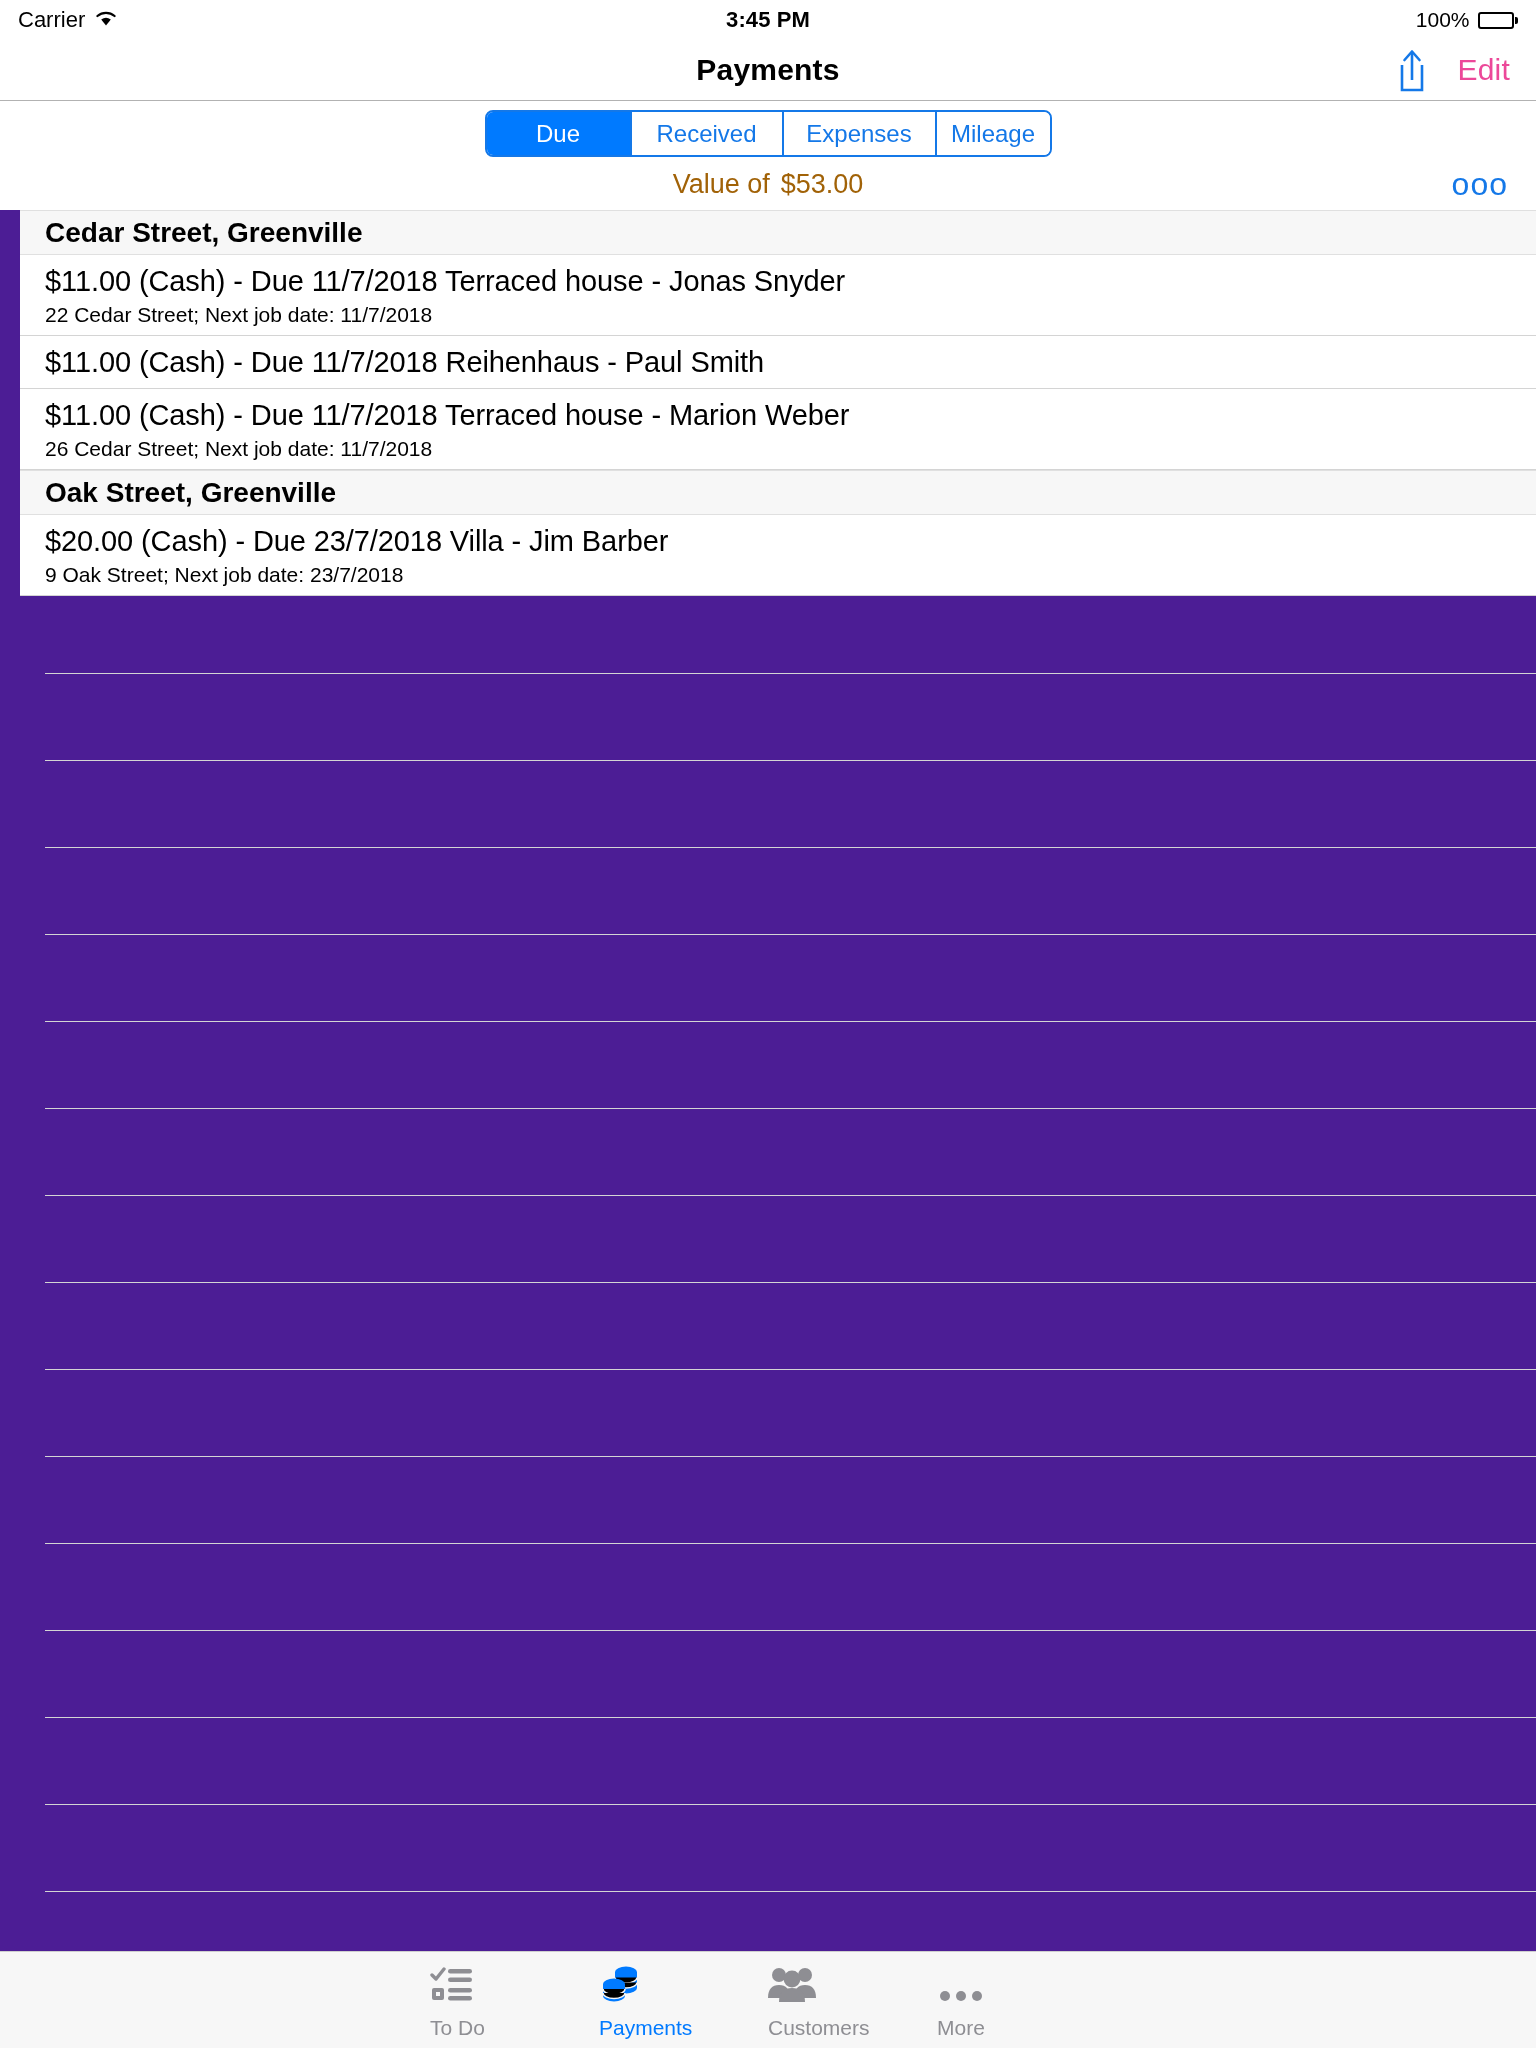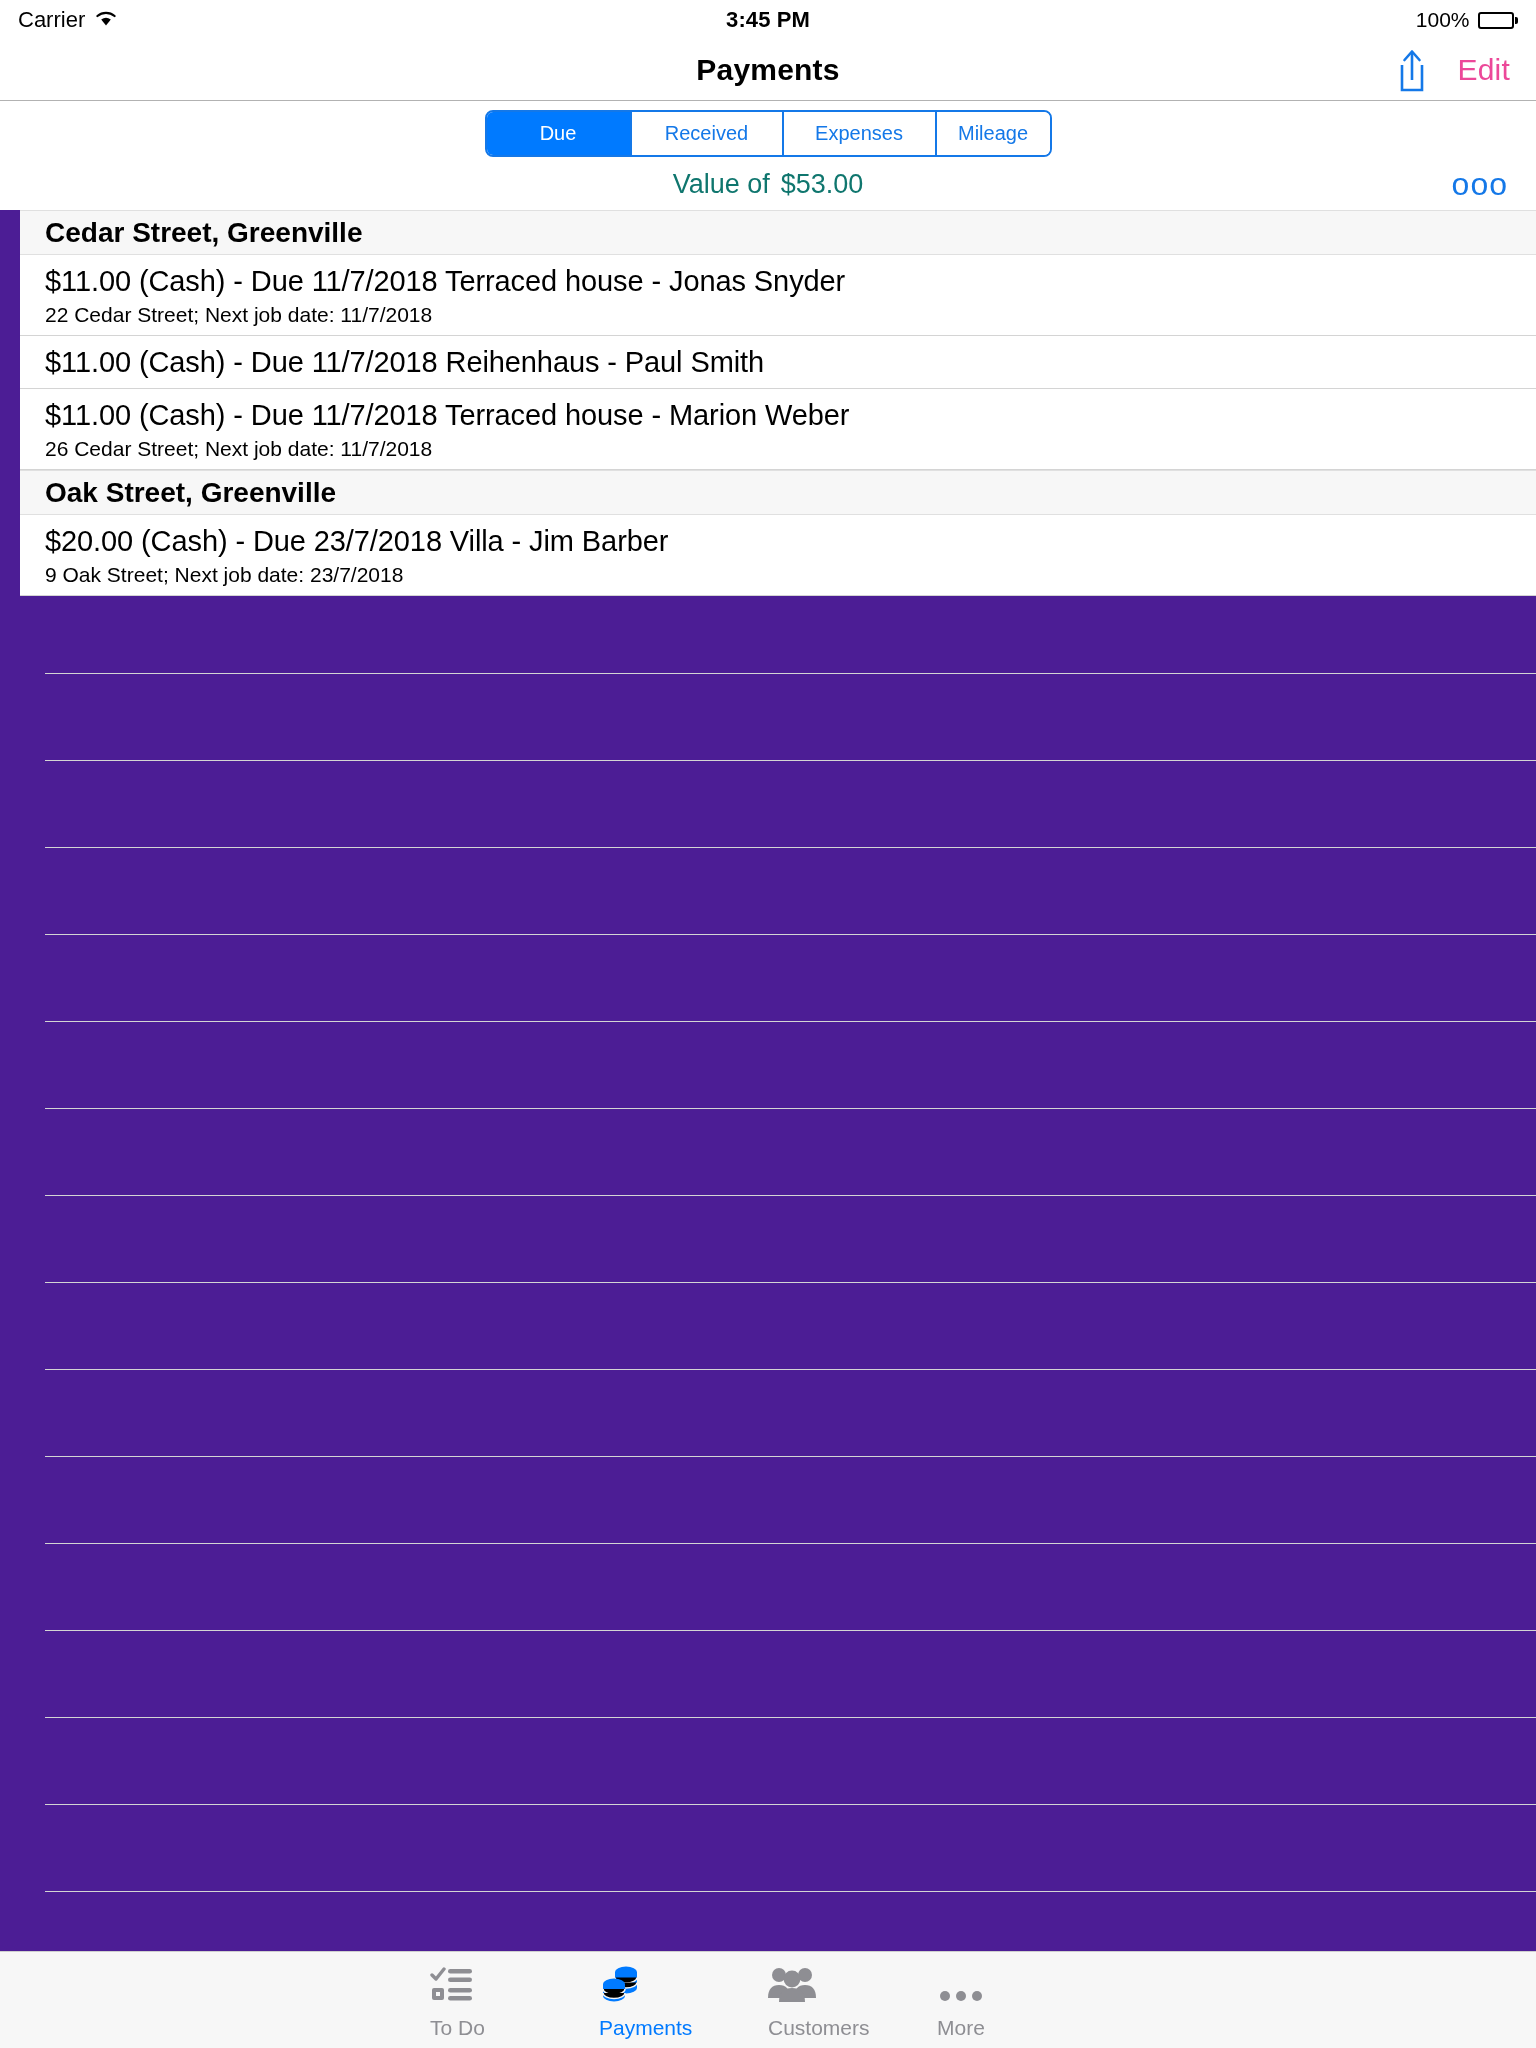--- a/index.html
+++ b/index.html
@@ -66,39 +66,39 @@
   }
   .segmented {
     display:flex;
     border:2px solid #1478e8;
     border-radius:8px;
     overflow:hidden;
     height:47px;
   }
   .seg {
     display:flex; align-items:center; justify-content:center;
-    font-size:20px; color:#1478e8;
+    font-size:24px; color:#1478e8;
     background:#fff;
     border-left:2px solid #1478e8;
     padding:0 10px;
   }
   .seg:first-child { border-left:none; }
   .seg.active { background:#007aff; color:#fff; }
   .seg-w0 { width:143px; }
   .seg-w1 { width:152px; }
   .seg-w2 { width:153px; }
   .seg-w3 { width:115px; }
 
   
   .value-row {
     flex:0 0 52px;
     position:relative;
     display:flex; align-items:center; justify-content:center;
   }
-  .value-text { font-size:27px; color:#0f766e; }
+  .value-text { font-size:27px; color:#a16207; }
   .value-text .amt { margin-left:11px; }
   .more-dots {
     position:absolute; right:28px; top:50%; transform:translateY(-50%);
     font-size:32px; color:#1478e8; letter-spacing:1px;
   }
 
   
   .list { flex:1 1 auto; overflow:hidden; background:#4c1d95; position:relative;padding-left:20px; }
   .section-header {
     background:#f7f7f7;

